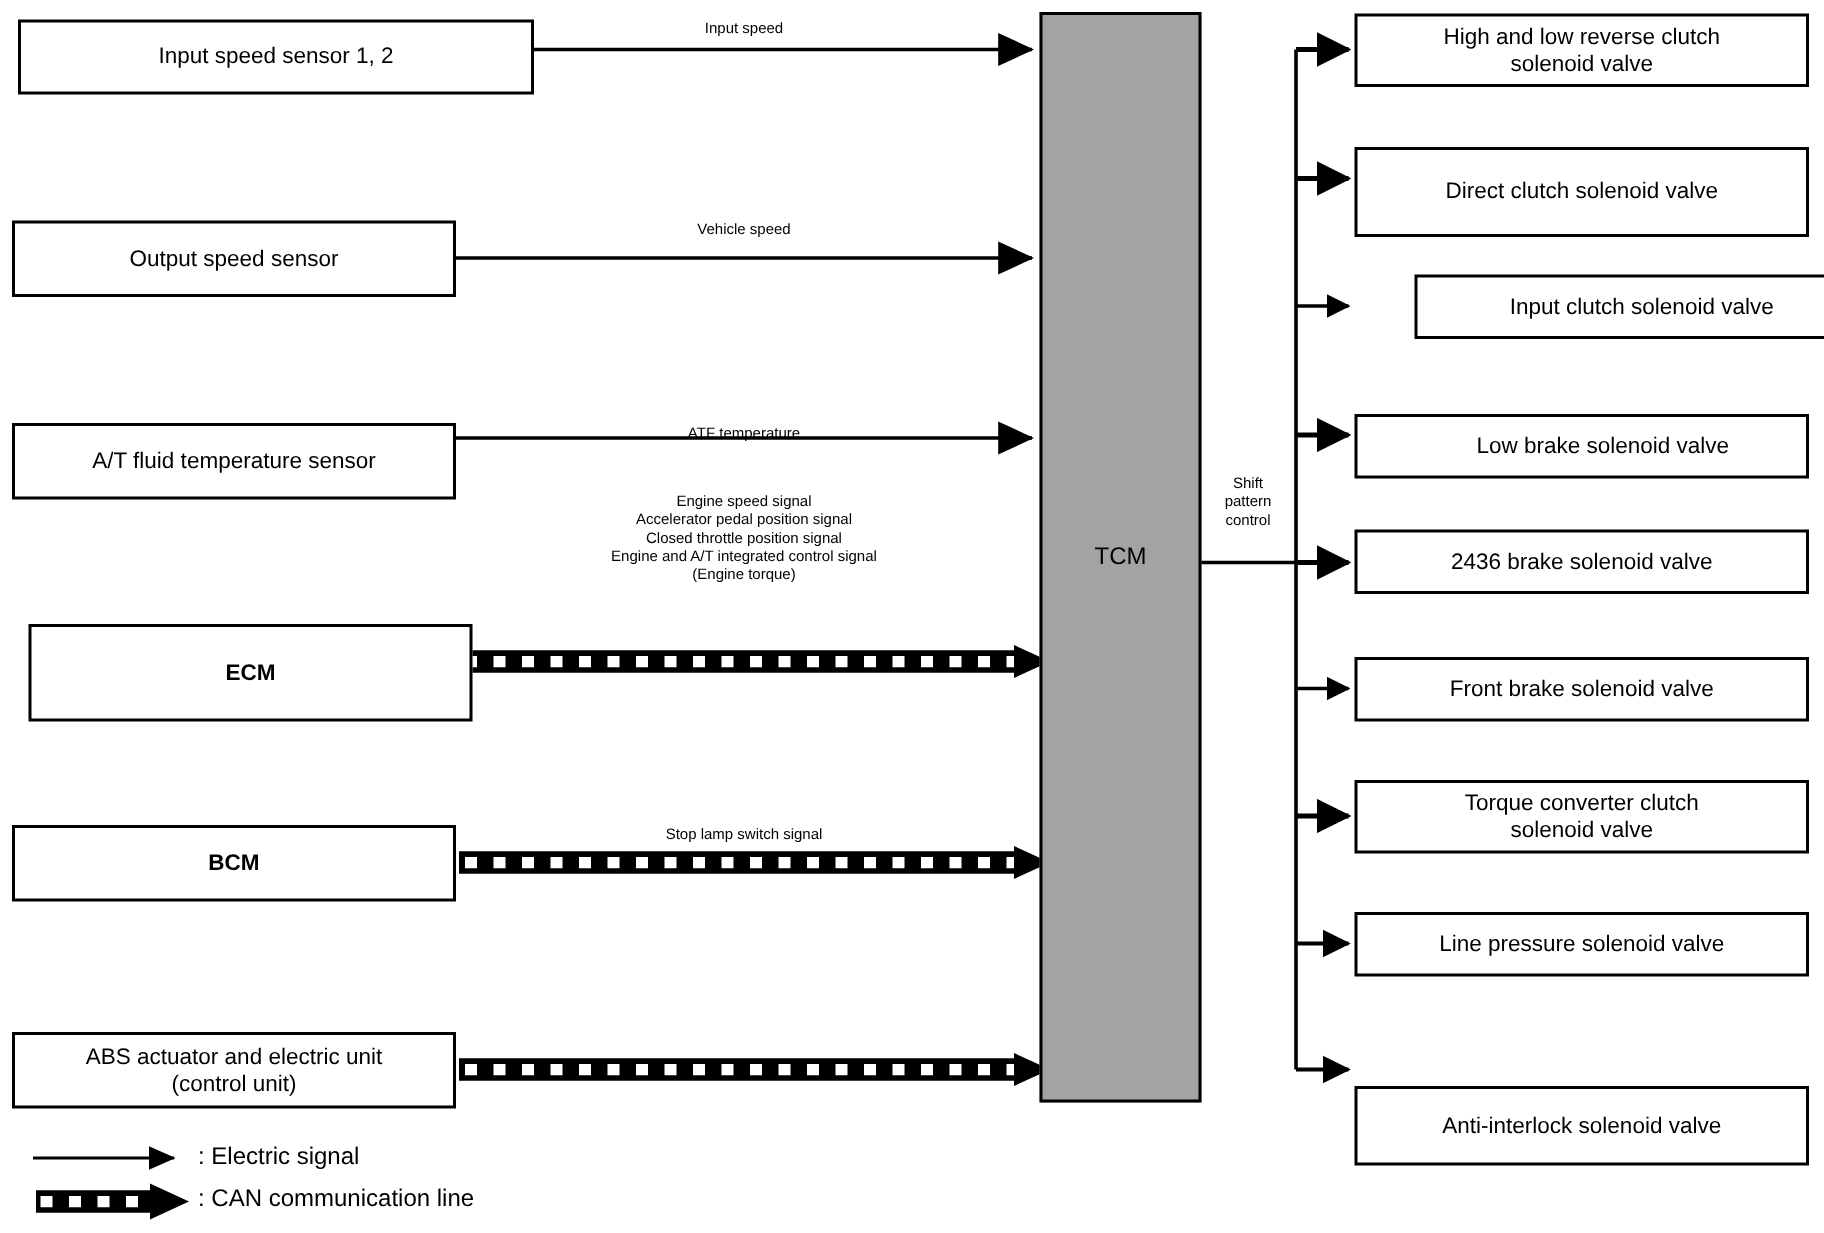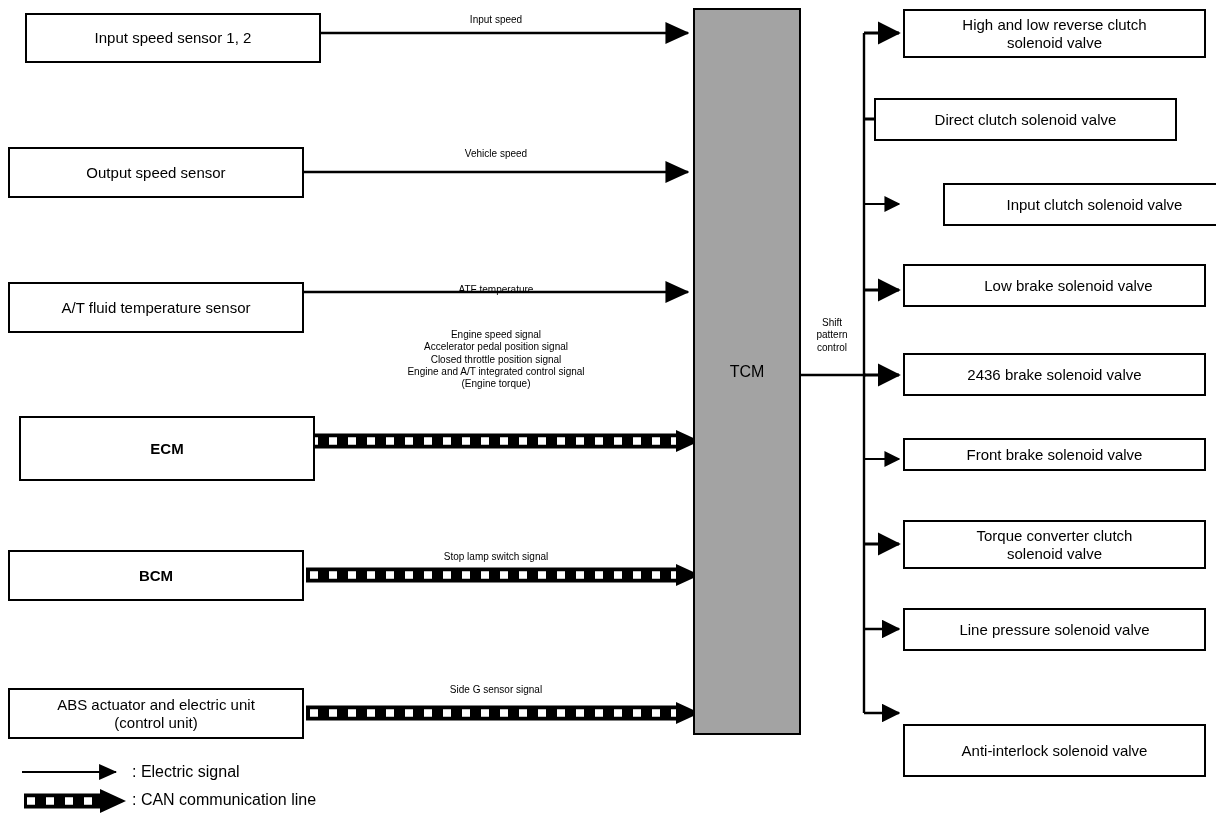--- a/index.html
+++ b/index.html
@@ -78,21 +78,21 @@
     </g>
 
     <g>
       <line x1="22" y1="772" x2="116" y2="772" stroke="#000" stroke-width="2" marker-end="url(#arrThin)"></line>
       <line x1="24" y1="801" x2="106" y2="801" stroke="#000" stroke-width="15"></line>
       <line x1="27" y1="801" x2="104" y2="801" stroke="#fff" stroke-width="7.5" stroke-dasharray="8 11" stroke-linecap="butt"></line>
       <path d="M 100 789 L 126 801 L 100 813 z" fill="#000"></path>
     </g>
   </svg>
 
-  <div class="box" style="left:25px;top:13px;width:296px;height:50px;">
+  <div class="box" style="left:12px;top:13px;width:344px;height:50px;">
     <span>Input speed sensor 1, 2</span>
   </div>
 
   <div class="box" style="left:8px;top:147px;width:296px;height:51px;">
     <span>Output speed sensor</span>
   </div>
 
   <div class="box" style="left:8px;top:282px;width:296px;height:51px;">
     <span>A/T fluid temperature sensor</span>
   </div>
@@ -127,56 +127,53 @@
 Accelerator pedal position signal
 Closed throttle position signal
 Engine and A/T integrated control signal
 (Engine torque)</span>
   </div>
 
   <div class="lbl" style="left:304px;top:551px;width:384px;">
     <span>Stop lamp switch signal</span>
   </div>
 
-  <div class="lbl" style="left:304px;top:684px;width:384px;">
-    <span>Side G sensor signal</span>
-  </div>
 
   <div class="tcm" style="left:693px;top:8px;width:108px;height:727px;">
     <span>TCM</span>
   </div>
 
   <div class="lbl multi" style="left:801px;top:305px;width:62px;text-align:center;white-space:pre-line;line-height:1.22;">
     <span>Shift
 pattern
 control</span>
   </div>
 
   <div class="box" style="left:903px;top:9px;width:303px;height:49px;">
     <span style="white-space:pre-line;">High and low reverse clutch
 solenoid valve</span>
   </div>
 
-  <div class="box" style="left:874px;top:98px;width:303px;height:43px;">
+  <div class="box" style="left:903px;top:98px;width:303px;height:60px;">
     <span>Direct clutch solenoid valve</span>
   </div>
 
   <div class="box" style="left:943px;top:183px;width:303px;height:43px;">
     <span>Input clutch solenoid valve</span>
   </div>
 
-  <div class="box" style="left:903px;top:264px;width:303px;height:43px;padding-left:28px;">
+  <div class="box" style="left:903px;top:276px;width:303px;height:43px;padding-left:28px;">
     <span>Low brake solenoid valve</span>
   </div>
 
   <div class="box" style="left:903px;top:353px;width:303px;height:43px;">
     <span>2436 brake solenoid valve</span>
   </div>
 
-  <div class="box" style="left:903px;top:438px;width:303px;height:33px;">
+  <div class="box" style="left:903px;top:438px;width:303px;height:43px;">
     <span>Front brake solenoid valve</span>
   </div>
 
   <div class="box" style="left:903px;top:520px;width:303px;height:49px;">
     <span style="white-space:pre-line;">Torque converter clutch
 solenoid valve</span>
   </div>
 
   <div class="box" style="left:903px;top:608px;width:303px;height:43px;">
     <span>Line pressure solenoid valve</span>

